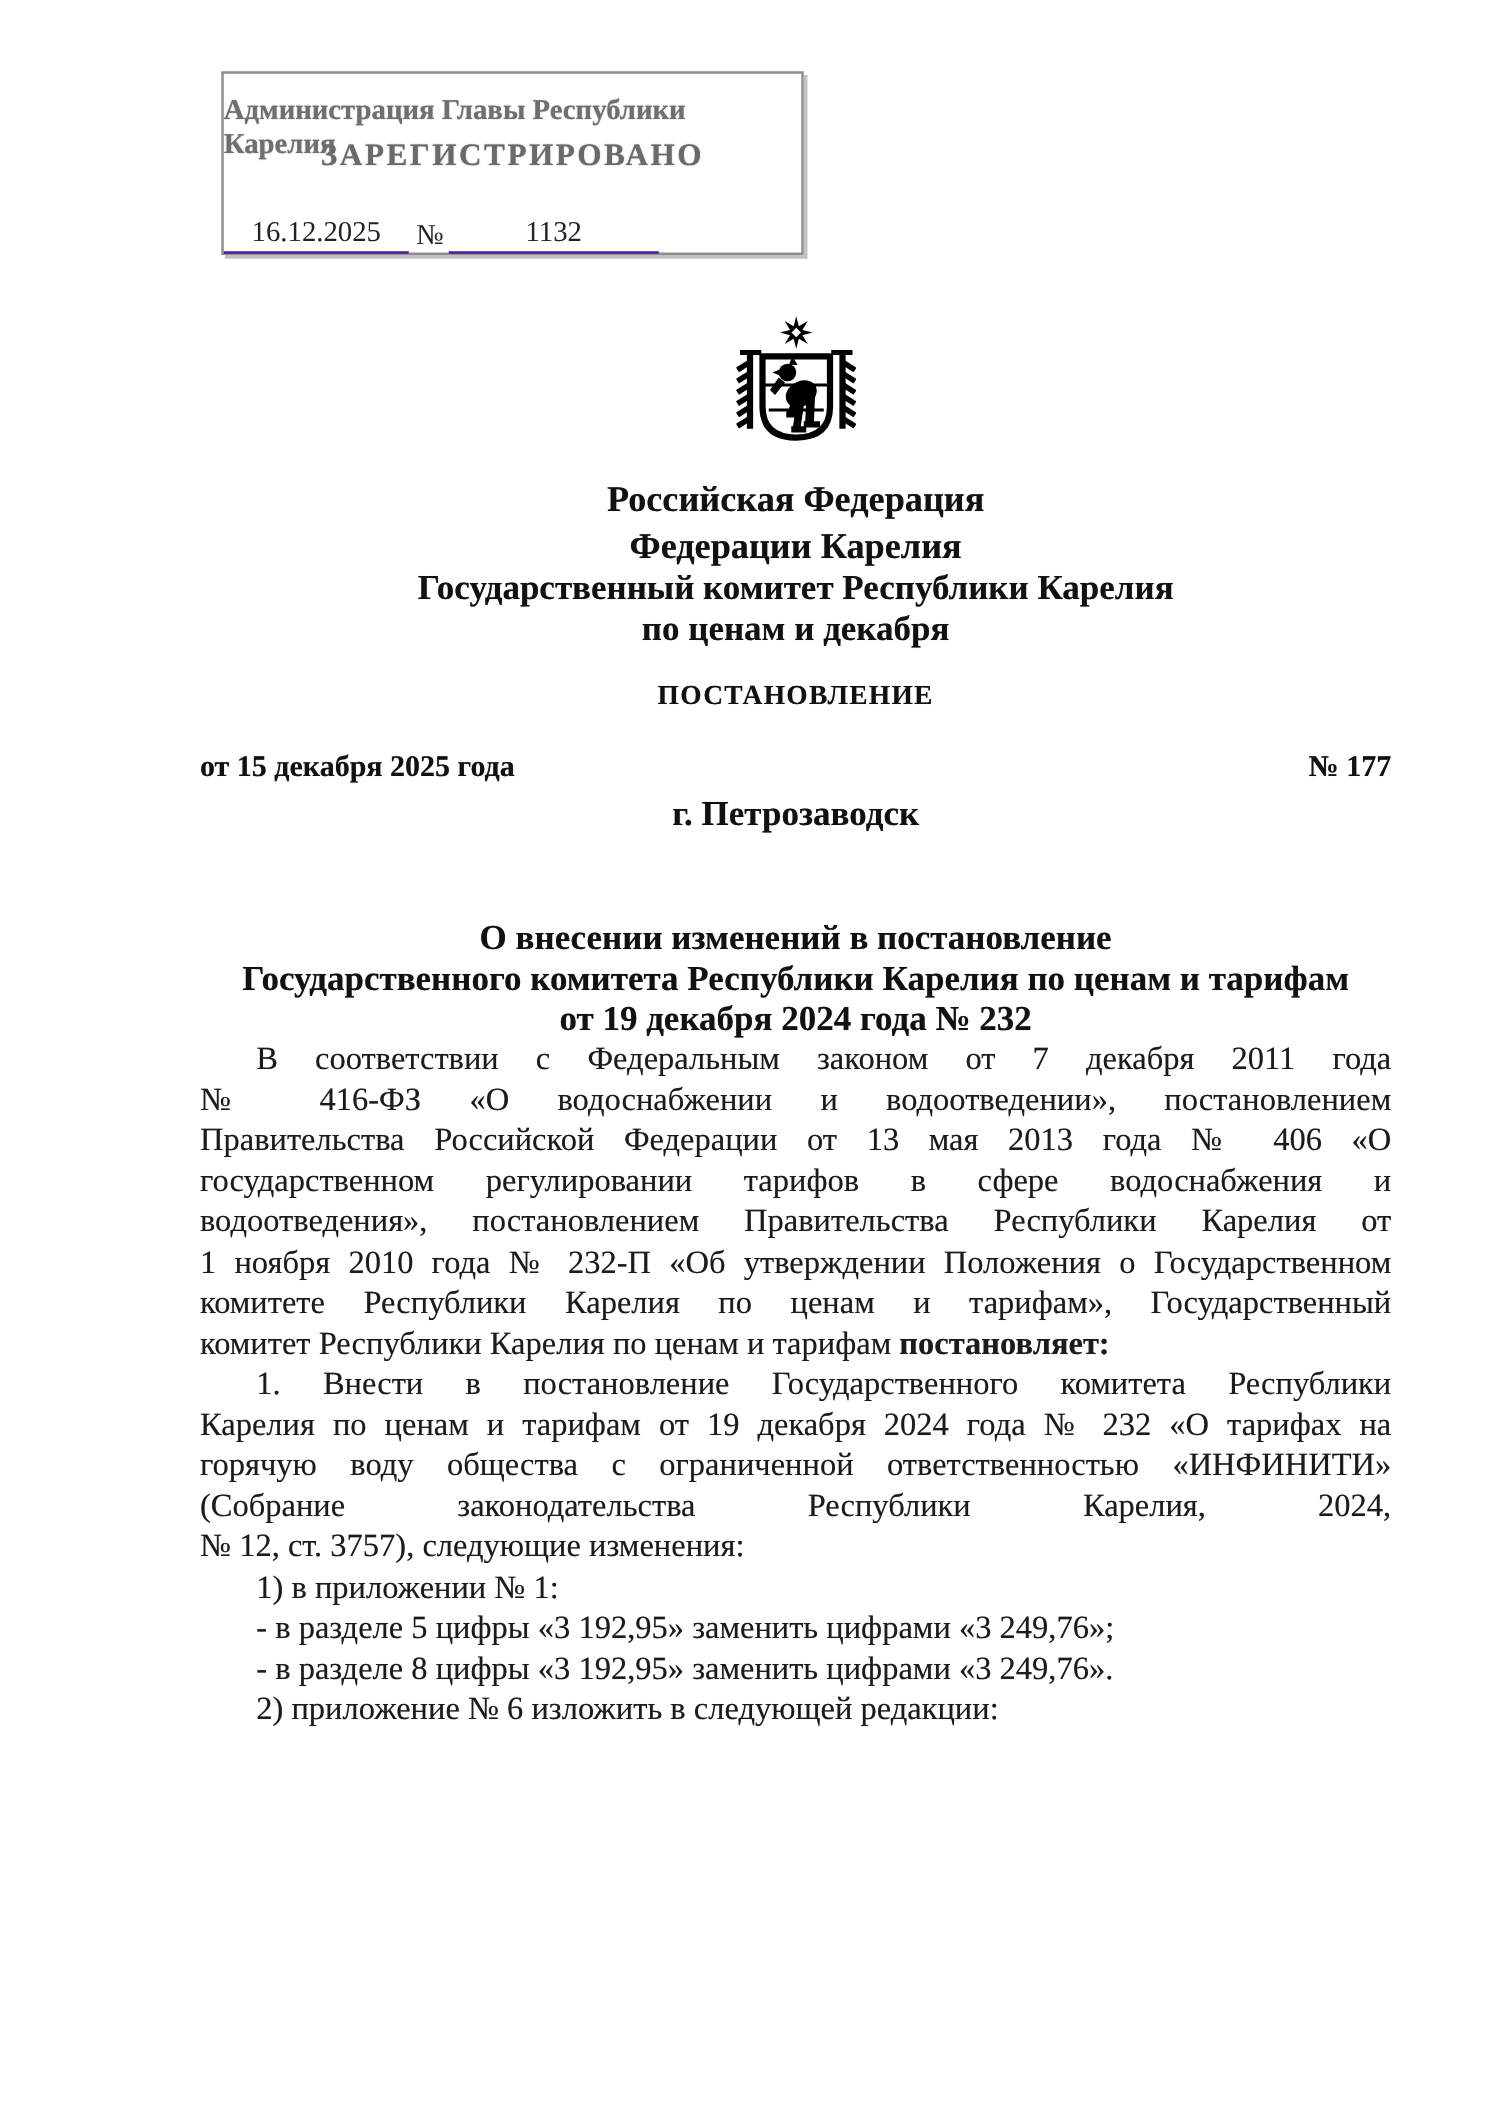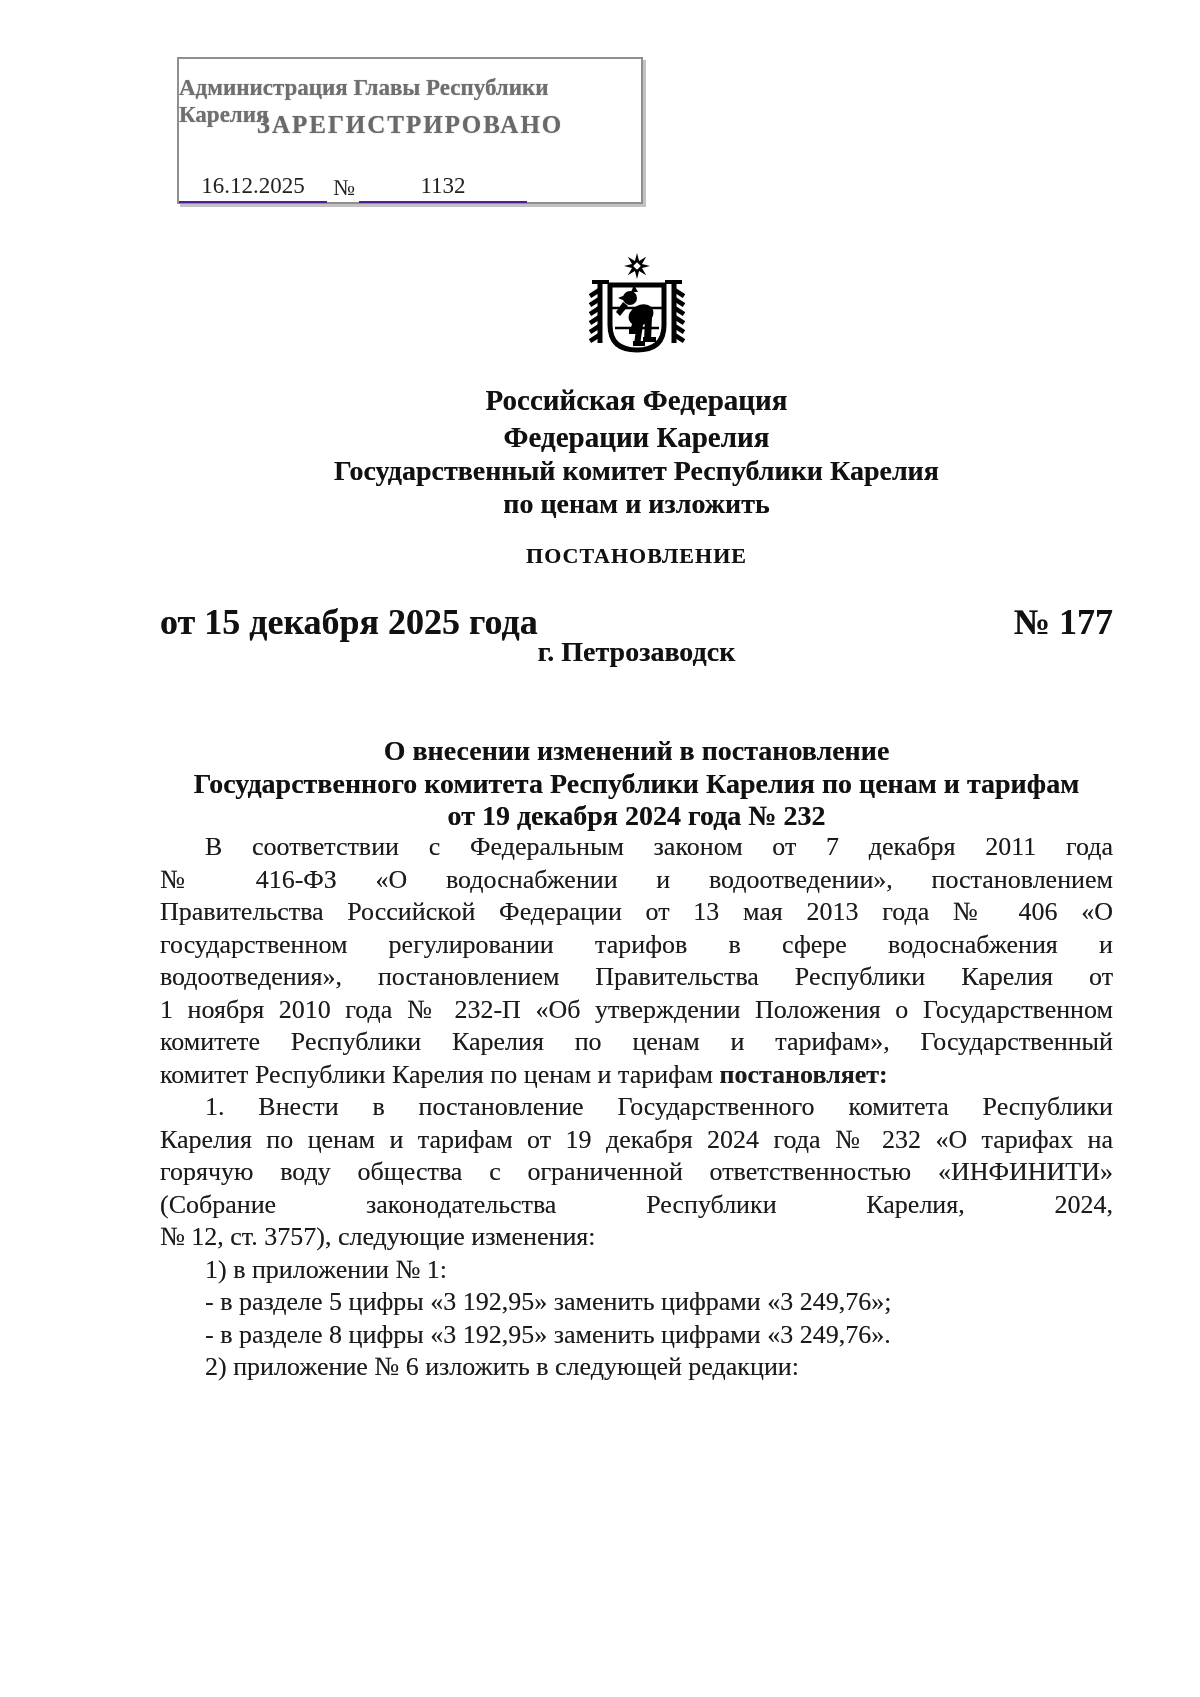--- a/index.html
+++ b/index.html
@@ -59,21 +59,21 @@
            text-shadow:0 0 .6px rgba(0,0,0,.5); }
   .h-country   { top:384px; font-size:29px; }
   .h-region    { top:421px; font-size:29px; }
   .h-comm1     { top:455px; font-size:28px; }
   .h-comm2     { top:488px; font-size:28px; }
   .h-doctype   { top:543px; font-size:22px; letter-spacing:1px; }
   .h-city      { top:636px; font-size:28px; }
   .daterow {
     position:absolute; left:160px; top:601px; width:953px;
     display:flex; justify-content:space-between;
-    font-weight:bold; font-size:36px; color:#111;
+    font-weight:bold; font-size:24px; color:#111;
     text-shadow:0 0 .6px rgba(0,0,0,.5);
     gap:20px;
   }
   .title-block {
     position:absolute; left:160px; top:701px; width:953px;
     text-align:center; font-weight:bold; font-size:28px; line-height:32.5px;
     color:#111; text-shadow:0 0 .6px rgba(0,0,0,.5);margin-top:34px;
   }
   
   .body-block {
@@ -147,21 +147,21 @@
         <line x1="84" y1="63" x2="95" y2="70" stroke-width="4.5"></line>
         <line x1="84" y1="72" x2="95" y2="79" stroke-width="4.5"></line>
         <line x1="84" y1="81" x2="95" y2="88" stroke-width="4.5"></line>
       </g>
     </svg>
   </div>
 
   <div class="cline h-country">Российская Федерация</div>
   <div class="cline h-region">Федерации Карелия</div>
   <div class="cline h-comm1">Государственный комитет Республики Карелия</div>
-  <div class="cline h-comm2">по ценам и изложить</div>
+  <div class="cline h-comm2">по ценам и декабря</div>
   <div class="cline h-doctype">ПОСТАНОВЛЕНИЕ</div>
 
   <div class="daterow">
     <span>от 15 декабря 2025 года</span>
     <span>№ 177</span>
   </div>
 
   <div class="cline h-city">г. Петрозаводск</div>
 
   <div class="title-block">

